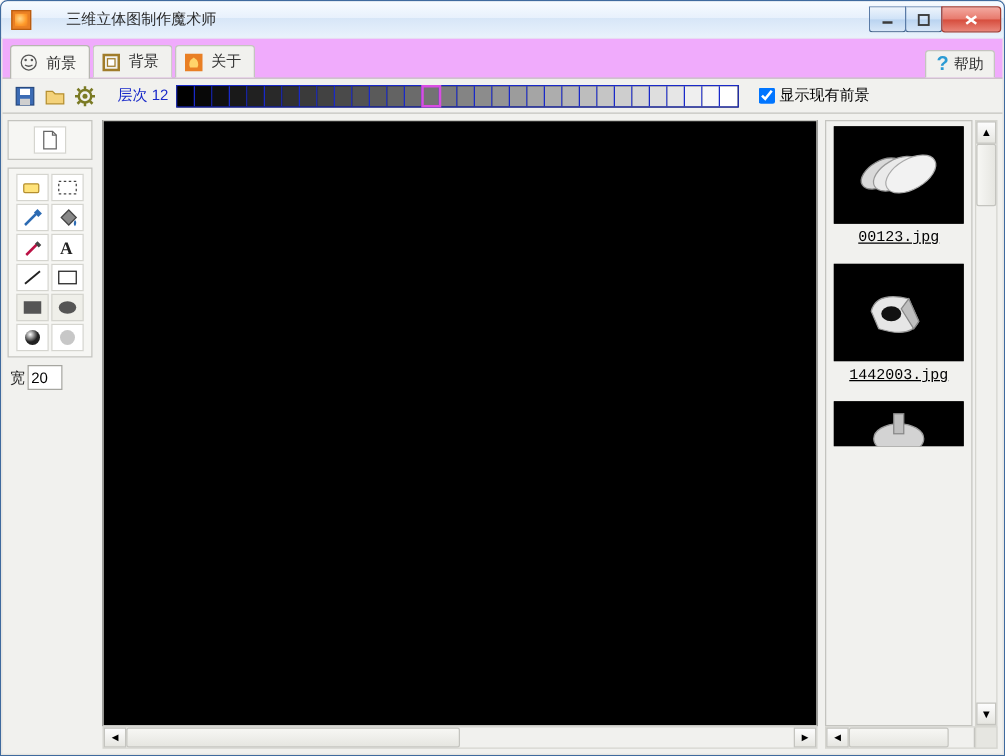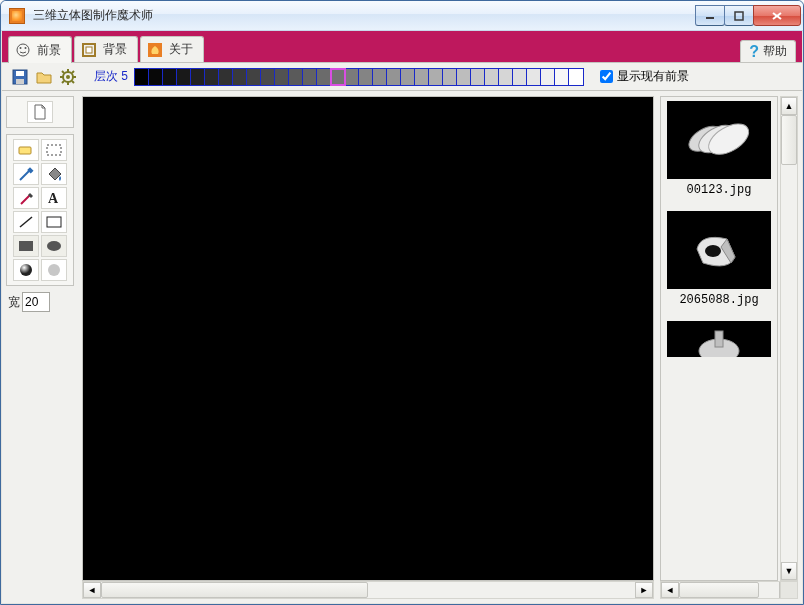--- a/index.html
+++ b/index.html
@@ -22,20 +22,21 @@
     background: #fff;
     overflow: hidden;
   }
   
   .titlebar {
     height: 30px;
     background: linear-gradient(to bottom, #f7fbff 0%, #e8f1fc 45%, #d7e6f7 46%, #e9f2fc 100%);
     display: flex; align-items: center;
     border-bottom: 1px solid #c9d8ea;
     border-radius: 5px 5px 0 0;
+    gap: 20px;
   }
   .title-icon {
     width: 16px; height: 16px;
     background: #e97f24;
     margin: 0 6px 0 8px;
     border: 1px solid #b95c10;
     position: relative;
   }
   .title-icon::after{
     content:""; position:absolute; inset:2px;
@@ -76,21 +77,21 @@
     border-left:1px solid #e4e4e0;
     border-right:1px solid #e4e4e0;
     border-bottom:1px solid #e4e4e0;
   }
   
   .tabs {
     height: 32px;
     display:flex; align-items:flex-end;
     padding: 4px 6px 0 6px;
     border-bottom: 1px solid #c4c4bf;
-    background:#be185d;
+    background:#f0abfc;
     position: relative;
   }
   .tab {
     height: 26px;
     display:flex; align-items:center;
     padding: 0 10px 0 6px;
     border: 1px solid #c4c4bf;
     border-bottom: none;
     margin-right: 2px;
     background: #f1f1ee;
@@ -259,20 +260,21 @@
     right: 4px; top: 4px; bottom: 4px;
     width: 138px;
   }
   .thumbs-view {
     position:absolute;
     left:0; right:20px; top:0; bottom:18px;
     overflow:hidden;
     background: #f1f1ee;
     border: 1px solid #c4c4bf;
     padding: 4px 0;
+    text-decoration: underline;
   }
   .thumb-item {
     width: 104px;
     margin: 0 auto 14px auto;
     text-align:center;
     font-family: "Courier New", monospace;
     font-size: 12px;
   }
   .thumb-img {
     width: 104px; height: 78px;
@@ -413,21 +415,21 @@
               <line x1="0" y1="8" x2="3" y2="8"></line>
               <line x1="13" y1="8" x2="16" y2="8"></line>
               <line x1="2" y1="2" x2="4" y2="4"></line>
               <line x1="12" y1="12" x2="14" y2="14"></line>
               <line x1="14" y1="2" x2="12" y2="4"></line>
               <line x1="4" y1="12" x2="2" y2="14"></line>
             </g>
           </svg>
       </div>
       <div class="tb-sep"></div>
-      <span class="layer-label">层次 5</span>
+      <span class="layer-label">层次 12</span>
       <div class="gradient-strip" id="gradient-strip">
           <div class="gradient-cell" style="background: rgb(0, 0, 0);"></div>
           <div class="gradient-cell" style="background: rgb(8, 8, 8);"></div>
           <div class="gradient-cell" style="background: rgb(16, 16, 16);"></div>
           <div class="gradient-cell" style="background: rgb(25, 25, 25);"></div>
           <div class="gradient-cell" style="background: rgb(33, 33, 33);"></div>
           <div class="gradient-cell" style="background: rgb(41, 41, 41);"></div>
           <div class="gradient-cell" style="background: rgb(49, 49, 49);"></div>
           <div class="gradient-cell" style="background: rgb(58, 58, 58);"></div>
           <div class="gradient-cell" style="background: rgb(66, 66, 66);"></div>
@@ -591,21 +593,21 @@
               <div class="thumb-img">
 <svg width="104" height="78" viewBox="0 0 104 78">
   <rect width="104" height="78" fill="#000"></rect>
   <g transform="translate(52,42)">
     <path d="M-22 -4 Q-18 -20 8 -14 L16 4 Q10 18 -16 10 Z" fill="#e6e6e6" stroke="#999"></path>
     <path d="M8 -14 L16 4 L12 10 L2 -6 Z" fill="#bfbfbf" stroke="#888"></path>
     <ellipse cx="-6" cy="-2" rx="8" ry="6" fill="#111"></ellipse>
   </g>
 </svg>
 </div>
-              <div>2065088.jpg</div>
+              <div>1442003.jpg</div>
             </div>
             <div class="thumb-item partial">
               <div class="thumb-img">
 <svg width="104" height="36" viewBox="0 0 104 36">
   <rect width="104" height="36" fill="#000"></rect>
   <g transform="translate(52,30)">
     <ellipse cx="0" cy="0" rx="20" ry="12" fill="#d3d3d3" stroke="#999"></ellipse>
     <rect x="-4" y="-20" width="8" height="16" fill="#bfbfbf" stroke="#888"></rect>
   </g>
 </svg>

